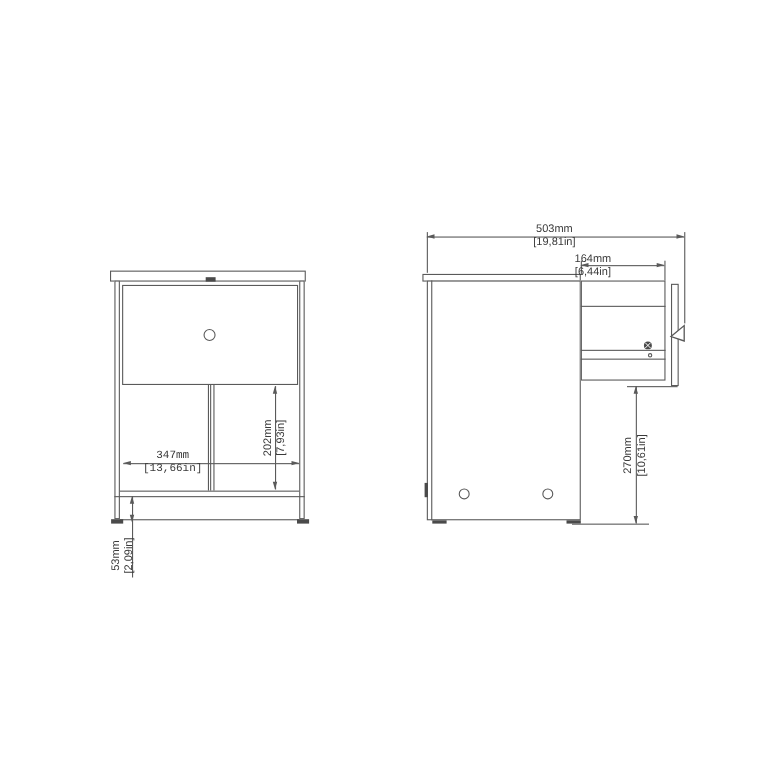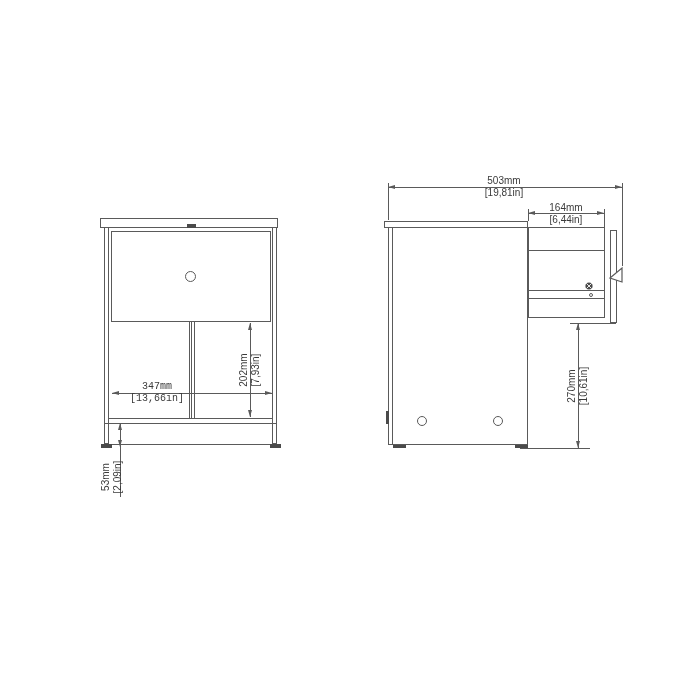--- a/index.html
+++ b/index.html
@@ -1,18 +1,18 @@
 <!DOCTYPE html>
 <html><head>
 <meta charset="utf-8">
 <style>
   html,body{margin:0;padding:0;background:#fff;}
   .canvas{position:relative;width:700px;height:700px;background:#ffffff;overflow:hidden;
           font-family:"Liberation Sans", sans-serif;color:#3a3a3a;}
-  .grp{position:absolute;inset:0;}
+  .grp{position:absolute;inset:0;margin-top:28px;}
   
   .box{position:absolute;border:1px solid #5a5a5a;background:#fff;box-sizing:border-box;}
   
   .lnh{position:absolute;height:1px;background:#5a5a5a;}
   .lnv{position:absolute;width:1px;background:#5a5a5a;}
   
   .fill{position:absolute;background:#4a4a4a;}
   
   .circ{position:absolute;border:1.4px solid #5a5a5a;border-radius:50%;background:#fff;box-sizing:border-box;}
   
@@ -111,21 +111,21 @@
     <div class="dlab" style="left:464px;top:175px;width:80px;">
       <span class="mm">503mm</span>
       <span class="in">[19,81in]</span>
     </div>
 
     <div class="lnv" style="left:528px;top:209px;height:12px;"></div>
     <div class="lnv" style="left:604px;top:209px;height:18px;"></div>
     <div class="lnh" style="left:528px;top:213px;width:76px;"></div>
     <div class="arr l" style="left:528px;top:211px;"></div>
     <div class="arr r" style="left:597px;top:211px;"></div>
-    <div class="dlab" style="left:531px;top:202px;width:70px;">
+    <div class="dlab" style="left:504px;top:202px;width:70px;">
       <span class="mm">164mm</span>
       <span class="in">[6,44in]</span>
     </div>
 
     <div class="lnh" style="left:570px;top:323px;width:46px;"></div>
     <div class="lnh" style="left:520px;top:448px;width:70px;"></div>
     <div class="lnv" style="left:578px;top:323px;height:125px;"></div>
     <div class="arr u" style="left:575.5px;top:323px;"></div>
     <div class="arr d" style="left:575.5px;top:441px;"></div>
     <div class="dlab rot" style="left:546px;top:374px;width:64px;">

